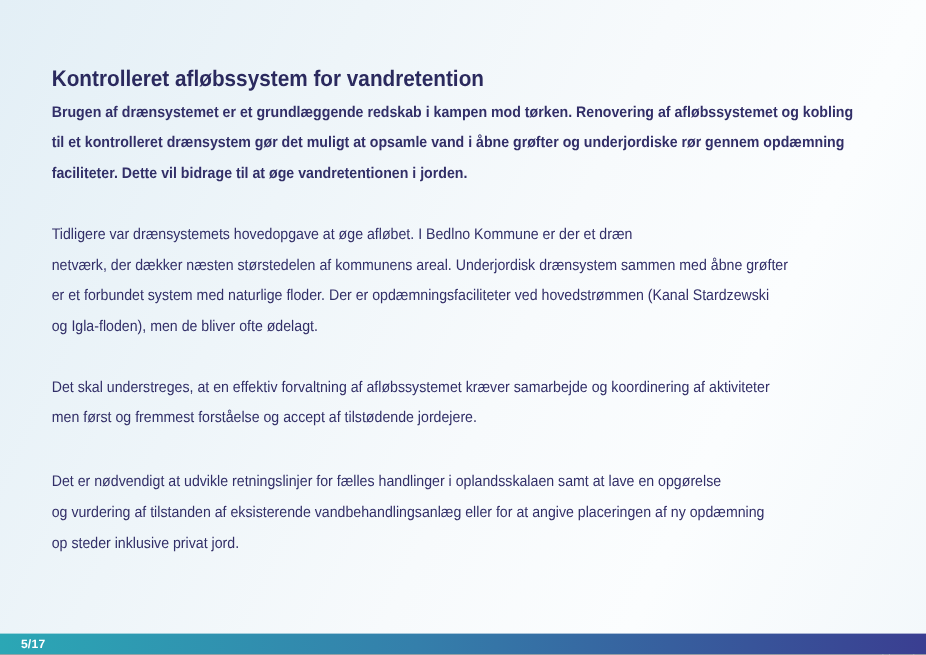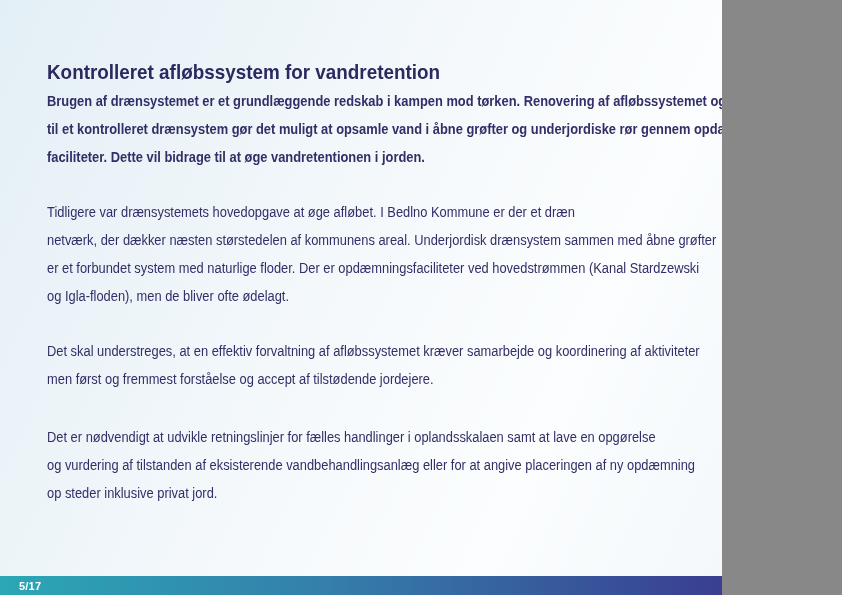--- a/index.html
+++ b/index.html
@@ -3,21 +3,21 @@
 <meta charset="utf-8">
 <style>
   html, body {
     margin: 0;
     padding: 0;
     background: #888;
     font-family: "Liberation Sans", sans-serif;
   }
   .page {
     position: relative;
-    width: 722px;
+    width: 842px;
     height: 595px;
     overflow: hidden;
     background: linear-gradient(115deg, #e3eff6 0%, #eef5f9 30%, #f7fafc 55%, #fbfdfe 75%, #f3f8fb 100%);
   }
   .slide-title {
     position: absolute;
     left: 47px;
     top: 44px;
     width: 560px;
     font-size: 20.5px;

